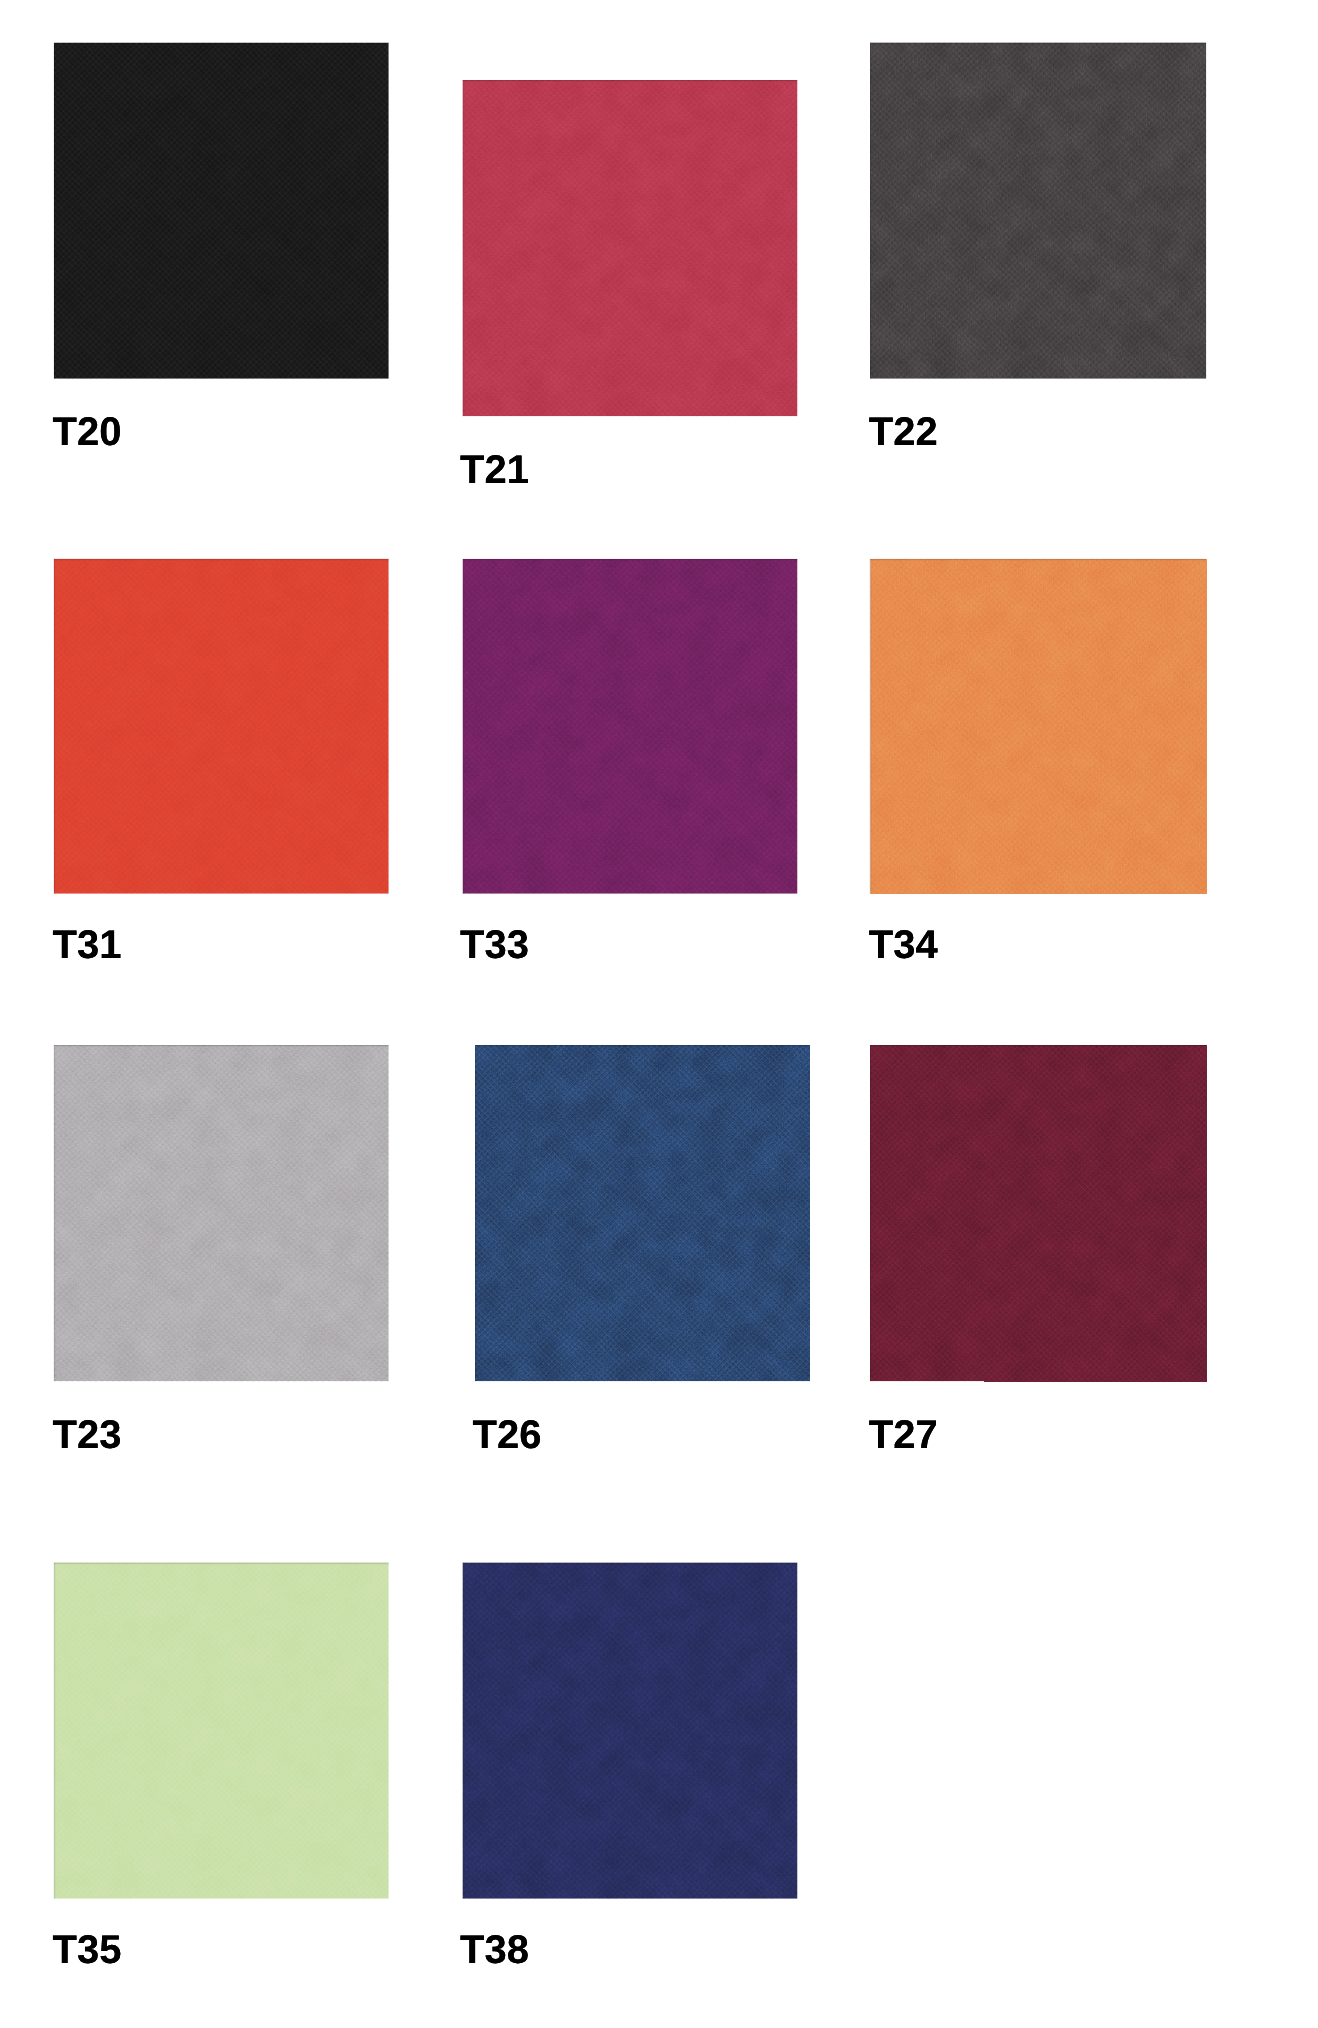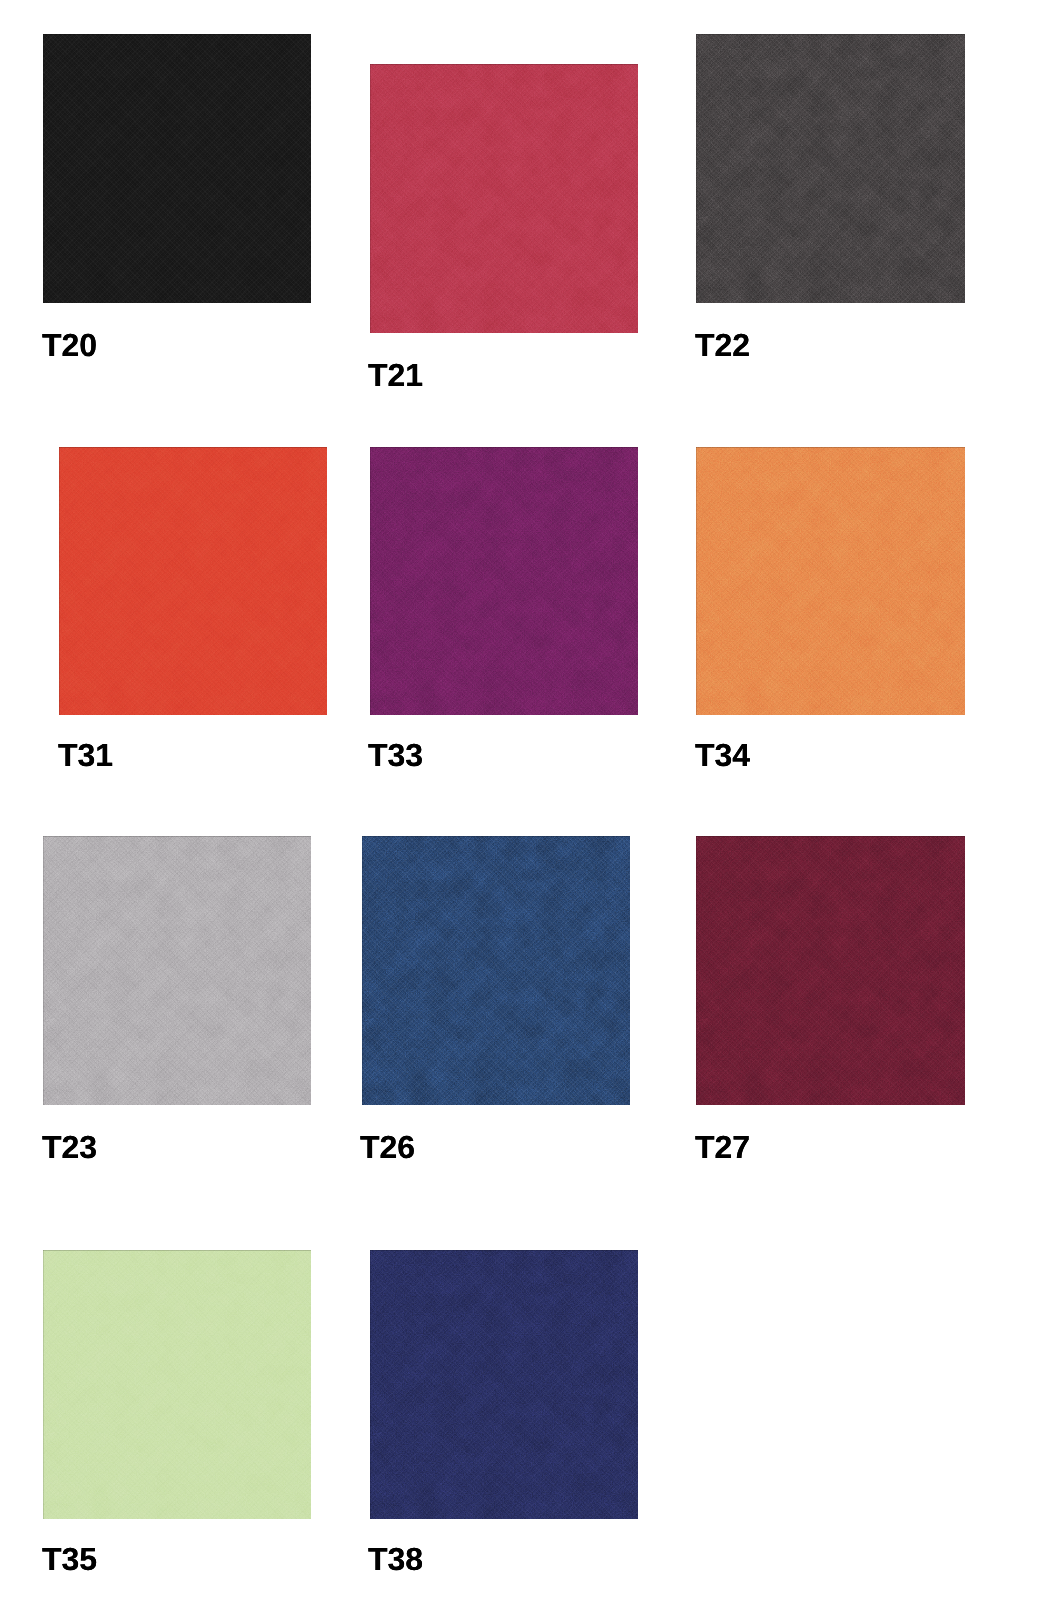--- a/index.html
+++ b/index.html
@@ -82,21 +82,21 @@
         <rect filter="url(#fabricFine)" width="269" height="269"></rect>
       </svg>
       <svg class="noise-coarse" width="269" height="269" style="opacity: 0.08;">
         <rect filter="url(#fabricCoarse)" width="269" height="269"></rect>
       </svg>
       <div class="weave" style="background-image: repeating-linear-gradient(45deg, rgba(0, 0, 0, 0.03) 0px, rgba(0, 0, 0, 0.03) 1px, rgba(255, 255, 255, 0.03) 1px, rgba(255, 255, 255, 0.03) 2px, rgba(0, 0, 0, 0) 2px, rgba(0, 0, 0, 0) 3.3px), repeating-linear-gradient(-45deg, rgba(0, 0, 0, 0.03) 0px, rgba(0, 0, 0, 0.03) 1px, rgba(255, 255, 255, 0.03) 1px, rgba(255, 255, 255, 0.03) 2px, rgba(0, 0, 0, 0) 2px, rgba(0, 0, 0, 0) 3.3px);"></div>
       <div class="edge"></div>
     </div>
     <div class="swatch-label" style="left: -1px; top: 300px;">T22</div>
   </div>
-    <div class="swatch-cell" style="left: 43px; top: 447px; width: 240px; height: 321px; margin-left: 16px;">
+    <div class="swatch-cell" style="left: 43px; top: 447px; width: 240px; height: 321px;">
     <div class="swatch" style="width: 268px; height: 268px;">
       <div class="fill" style="background: rgb(224, 68, 49);"></div>
       <svg class="noise-fine" width="268" height="268" style="opacity: 0.07;">
         <rect filter="url(#fabricFine)" width="268" height="268"></rect>
       </svg>
       <svg class="noise-coarse" width="268" height="268" style="opacity: 0.03;">
         <rect filter="url(#fabricCoarse)" width="268" height="268"></rect>
       </svg>
       <div class="weave" style="background-image: repeating-linear-gradient(45deg, rgba(0, 0, 0, 0.01) 0px, rgba(0, 0, 0, 0.01) 1px, rgba(255, 255, 255, 0.01) 1px, rgba(255, 255, 255, 0.01) 2px, rgba(0, 0, 0, 0) 2px, rgba(0, 0, 0, 0) 3.3px), repeating-linear-gradient(-45deg, rgba(0, 0, 0, 0.01) 0px, rgba(0, 0, 0, 0.01) 1px, rgba(255, 255, 255, 0.01) 1px, rgba(255, 255, 255, 0.01) 2px, rgba(0, 0, 0, 0) 2px, rgba(0, 0, 0, 0) 3.3px);"></div>
       <div class="edge"></div>
@@ -138,21 +138,21 @@
         <rect filter="url(#fabricFine)" width="268" height="269"></rect>
       </svg>
       <svg class="noise-coarse" width="268" height="269" style="opacity: 0.055;">
         <rect filter="url(#fabricCoarse)" width="268" height="269"></rect>
       </svg>
       <div class="weave" style="background-image: repeating-linear-gradient(45deg, rgba(0, 0, 0, 0.024) 0px, rgba(0, 0, 0, 0.024) 1px, rgba(255, 255, 255, 0.024) 1px, rgba(255, 255, 255, 0.024) 2px, rgba(0, 0, 0, 0) 2px, rgba(0, 0, 0, 0) 3.3px), repeating-linear-gradient(-45deg, rgba(0, 0, 0, 0.024) 0px, rgba(0, 0, 0, 0.024) 1px, rgba(255, 255, 255, 0.024) 1px, rgba(255, 255, 255, 0.024) 2px, rgba(0, 0, 0, 0) 2px, rgba(0, 0, 0, 0) 3.3px);"></div>
       <div class="edge"></div>
     </div>
     <div class="swatch-label" style="left: -1px; top: 300px;">T23</div>
   </div>
-    <div class="swatch-cell" style="left: 362px; top: 836px; width: 257px; height: 324px;">
+    <div class="swatch-cell" style="left: 380px; top: 836px; width: 257px; height: 324px;">
     <div class="swatch" style="width: 268px; height: 269px;">
       <div class="fill" style="background: rgb(41, 71, 116);"></div>
       <svg class="noise-fine" width="268" height="269" style="opacity: 0.16;">
         <rect filter="url(#fabricFine)" width="268" height="269"></rect>
       </svg>
       <svg class="noise-coarse" width="268" height="269" style="opacity: 0.09;">
         <rect filter="url(#fabricCoarse)" width="268" height="269"></rect>
       </svg>
       <div class="weave" style="background-image: repeating-linear-gradient(45deg, rgba(0, 0, 0, 0.035) 0px, rgba(0, 0, 0, 0.035) 1px, rgba(255, 255, 255, 0.035) 1px, rgba(255, 255, 255, 0.035) 2px, rgba(0, 0, 0, 0) 2px, rgba(0, 0, 0, 0) 3.3px), repeating-linear-gradient(-45deg, rgba(0, 0, 0, 0.035) 0px, rgba(0, 0, 0, 0.035) 1px, rgba(255, 255, 255, 0.035) 1px, rgba(255, 255, 255, 0.035) 2px, rgba(0, 0, 0, 0) 2px, rgba(0, 0, 0, 0) 3.3px);"></div>
       <div class="edge"></div>

